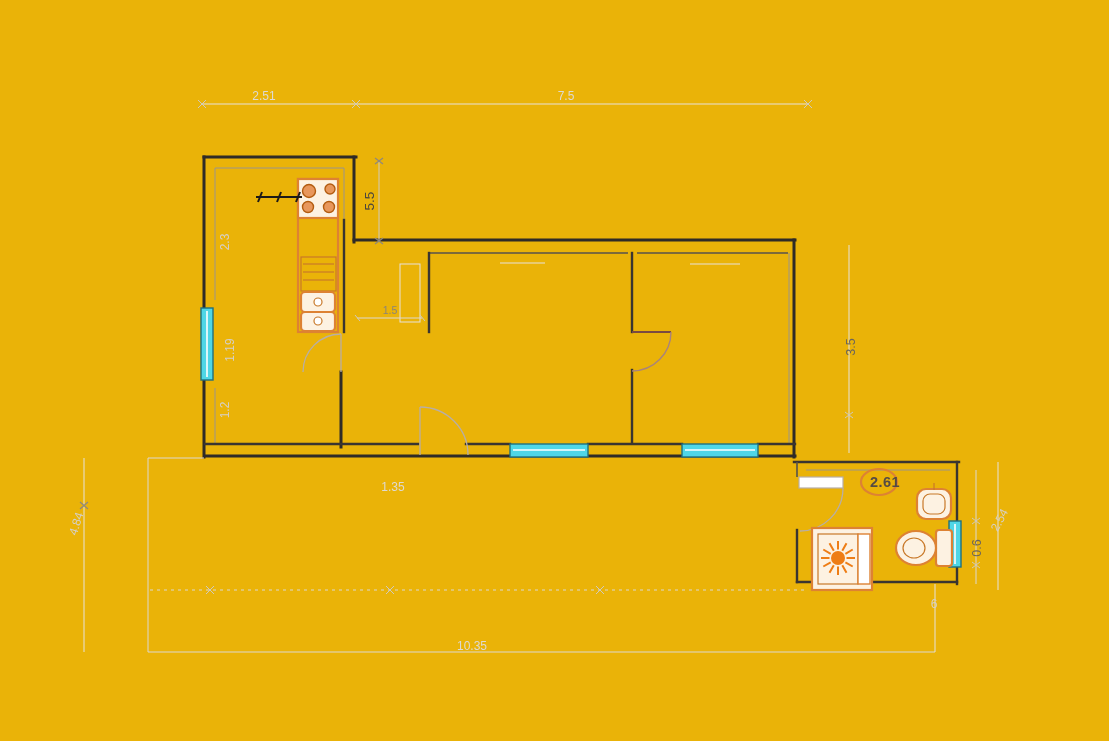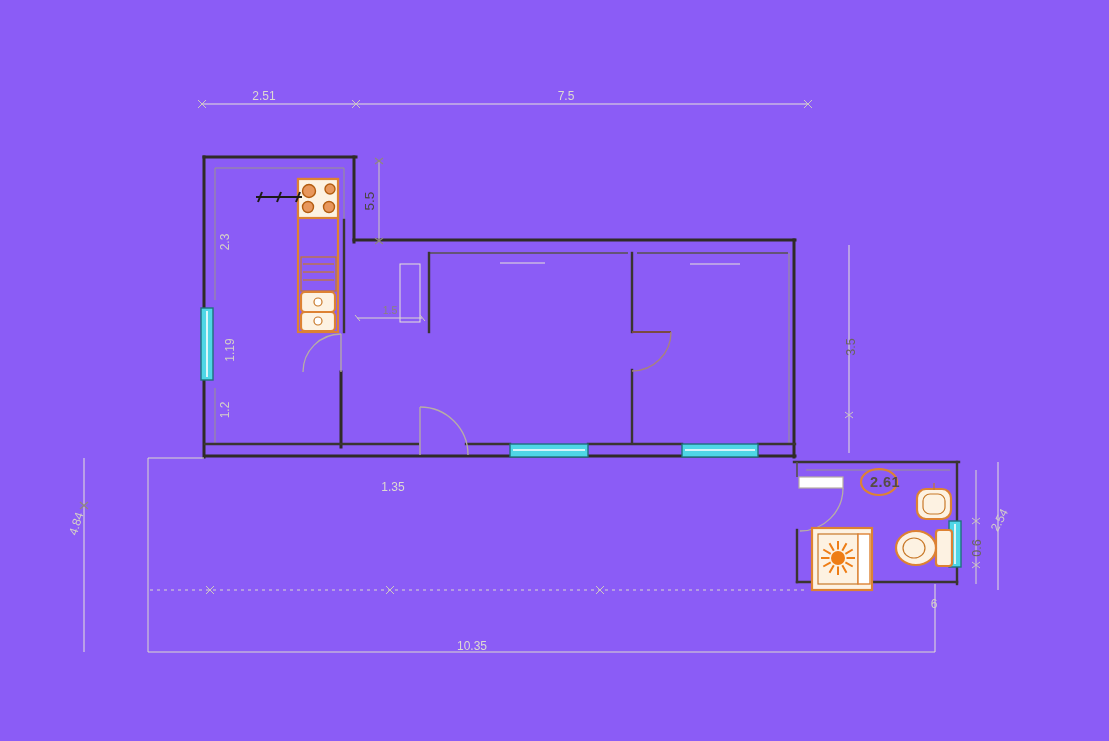--- a/index.html
+++ b/index.html
@@ -1,16 +1,16 @@
 <!DOCTYPE html>
 <html><head>
 <meta charset="utf-8">
 <style>
   html,body{margin:0;padding:0;background:#ffffff;}
-  .plan{position:relative;width:1109px;height:741px;background:#8b5cf6;overflow:hidden;
+  .plan{position:relative;width:1109px;height:741px;background:#eab308;overflow:hidden;
         font-family:"Liberation Sans",sans-serif;}
   svg{display:block;}
   
   .wall      {stroke:#2f2b27;stroke-width:3;fill:none;stroke-linecap:square;}
   .wall-med  {stroke:#3a3531;stroke-width:2.4;fill:none;stroke-linecap:square;}
   .wall-thin {stroke:#57524c;stroke-width:1.6;fill:none;}
   .innerline {stroke:#9a948c;stroke-width:1;fill:none;}
   .faint     {stroke:#ddd8cf;stroke-width:1;fill:none;}
   .vfaint    {stroke:#e7e2da;stroke-width:1;fill:none;}
   .dashes    {stroke:#dcd7ce;stroke-width:1;fill:none;stroke-dasharray:3 4;}

